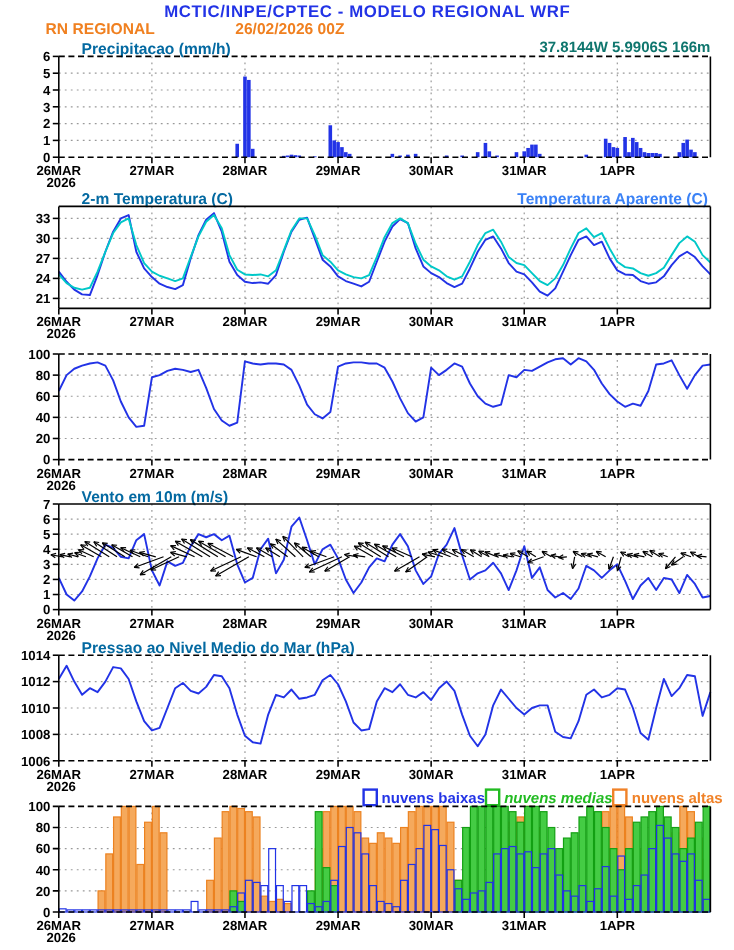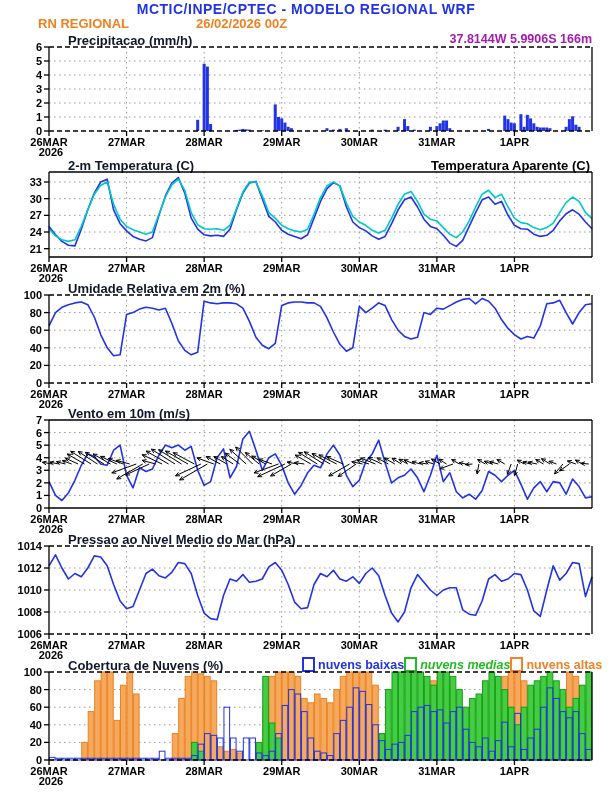--- a/index.html
+++ b/index.html
@@ -3,44 +3,42 @@
 <meta charset="utf-8">
 <style>
   html,body{margin:0;padding:0;background:#fff;}
   .page{position:relative;width:612px;height:792px;background:#fff;overflow:hidden;
         font-family:"Liberation Sans",sans-serif;}
   .hdr1{position:absolute;top:1px;left:0;right:0;text-align:center;
         font:bold 14px "Liberation Sans",sans-serif;letter-spacing:.5px;}
   .hdr2a{position:absolute;top:16px;left:38px;font:bold 13px "Liberation Sans",sans-serif;}
   .hdr2b{position:absolute;top:16px;left:196px;font:bold 13px "Liberation Sans",sans-serif;}
   .loc{position:absolute;top:32px;right:20px;font:bold 12.5px "Liberation Sans",sans-serif;}
-  .ptitle{position:absolute;left:68px;font:bold 13px "Liberation Sans",sans-serif;color:#0f172a;white-space:nowrap;}
+  .ptitle{position:absolute;left:68px;font:bold 13px "Liberation Sans",sans-serif;color:#0369a1;white-space:nowrap;}
   .ptitle2{position:absolute;right:22px;font:bold 13px "Liberation Sans",sans-serif;white-space:nowrap;}
   .legend{position:absolute;left:302px;right:18px;display:flex;justify-content:space-between;
           font:bold 12.5px "Liberation Sans",sans-serif;white-space:nowrap;}
   .lgitem{display:flex;align-items:center;gap:3px;}
   .lgbox{width:9px;height:11px;border:2px solid;display:inline-block;background:#fff;}
   svg text{font:bold 11px "Liberation Sans",sans-serif;fill:#000;}
 </style>
 </head>
 <body>
 
 <div class="page">
   <div class="hdr1" style="color: rgb(34, 51, 230);">MCTIC/INPE/CPTEC - MODELO REGIONAL WRF</div>
   <div class="hdr2a" style="color: rgb(240, 128, 32);">RN REGIONAL</div>
   <div class="hdr2b" style="color: rgb(240, 128, 32);">26/02/2026 00Z</div>
-  <div class="loc" style="color: #a21caf;">37.8144W 5.9906S 166m</div>
+  <div class="loc" style="color: #0f766e;">37.8144W 5.9906S 166m</div>
 
   <div class="ptitle" style="top:33px">Precipitacao (mm/h)</div>
   <div class="ptitle" style="top:158px">2-m Temperatura (C)</div>
-  <div class="ptitle2" style="top: 158px; color: #000000;">Temperatura Aparente (C)</div>
-  <div class="ptitle" style="top:281px">Umidade Relativa em 2m (%)</div>
+  <div class="ptitle2" style="top: 158px; color: #3b82f6;">Temperatura Aparente (C)</div>
   <div class="ptitle" style="top:406px">Vento em 10m (m/s)</div>
   <div class="ptitle" style="top:532px">Pressao ao Nivel Medio do Mar (hPa)</div>
-  <div class="ptitle" style="top:658px">Cobertura de Nuvens (%)</div>
 
   <div class="legend" style="top:657px">
     <span class="lgitem">
       <span class="lgbox" style="color: rgb(34, 51, 230); border-color: rgb(34, 51, 230);"></span>
       <span style="color: rgb(34, 51, 230);">nuvens baixas</span>
     </span>
     <span class="lgitem">
       <span class="lgbox" style="color: rgb(34, 187, 34); border-color: rgb(34, 187, 34);"></span>
       <span style="color: rgb(34, 187, 34); font-style: italic;">nuvens medias</span>
     </span>

